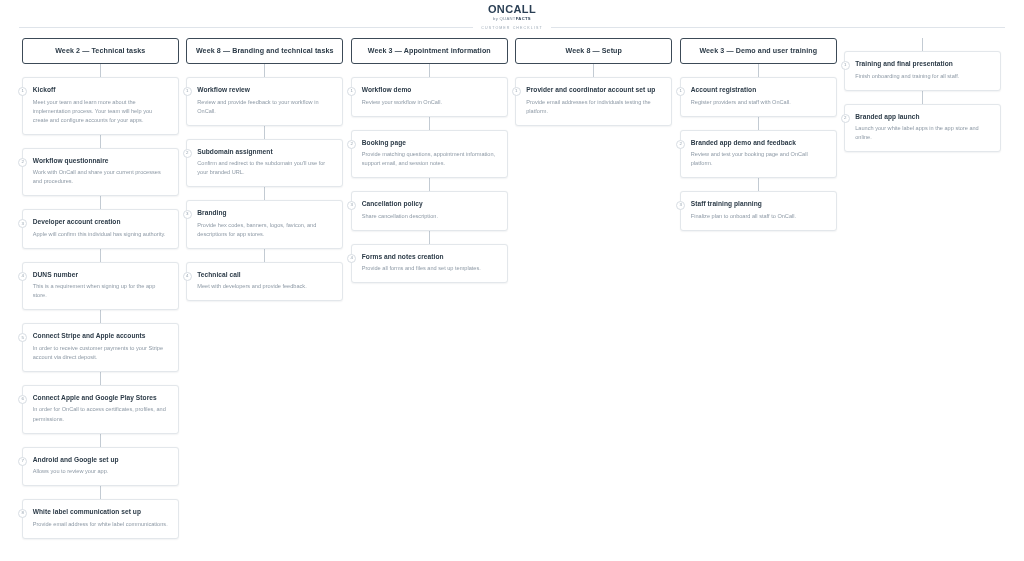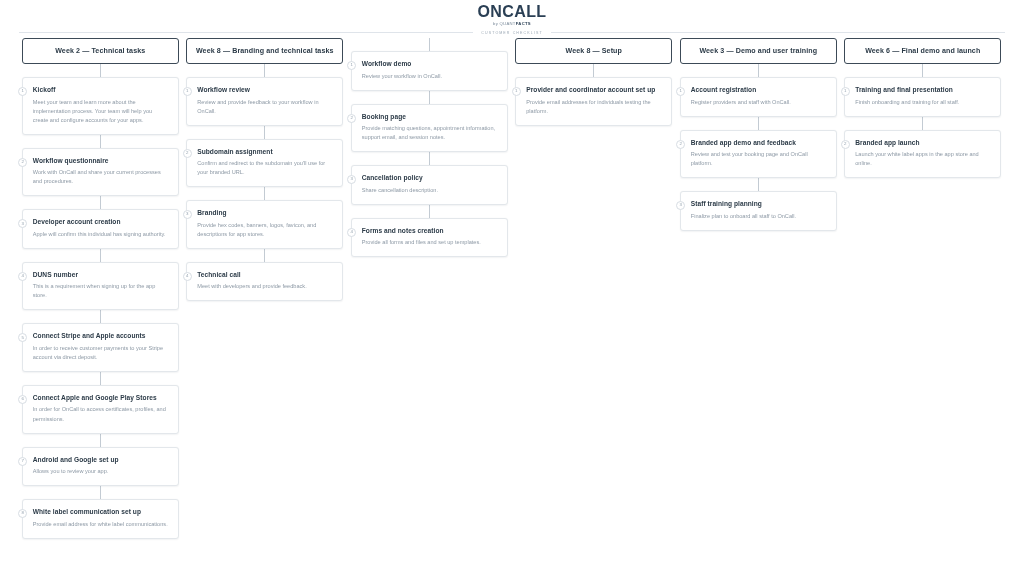--- a/index.html
+++ b/index.html
@@ -29,21 +29,21 @@
   }
 
   .logo-block {
     display: flex;
     flex-direction: column;
     align-items: center;
     line-height: 1;
   }
 
   .logo-main {
-    font-size: 16px;
+    font-size: 11px;
     font-weight: 700;
     letter-spacing: 0.4px;
     color: #2a3f54;
   }
 
   .logo-sub {
     font-size: 4.2px;
     letter-spacing: 0.3px;
     color: #7a8a9a;
     margin-top: 1.5px;
@@ -247,20 +247,21 @@
           <div class="card-desc">Provide hex codes, banners, logos, favicon, and descriptions for app stores.</div>
         </div>
         <div class="connector"></div>
         <div class="card">
           <div class="card-badge">4</div>
           <div class="card-title">Technical call</div>
           <div class="card-desc">Meet with developers and provide feedback.</div>
         </div>
       </div>
       <div class="column">
+        <div class="col-header">Week 3 — Appointment information</div>
         <div class="connector"></div>
         <div class="card">
           <div class="card-badge">1</div>
           <div class="card-title">Workflow demo</div>
           <div class="card-desc">Review your workflow in OnCall.</div>
         </div>
         <div class="connector"></div>
         <div class="card">
           <div class="card-badge">2</div>
           <div class="card-title">Booking page</div>
@@ -303,21 +304,20 @@
           <div class="card-desc">Review and test your booking page and OnCall platform.</div>
         </div>
         <div class="connector"></div>
         <div class="card">
           <div class="card-badge">3</div>
           <div class="card-title">Staff training planning</div>
           <div class="card-desc">Finalize plan to onboard all staff to OnCall.</div>
         </div>
       </div>
       <div class="column">
-        <div class="col-header">Week 6 — Final demo and launch</div>
         <div class="connector"></div>
         <div class="card">
           <div class="card-badge">1</div>
           <div class="card-title">Training and final presentation</div>
           <div class="card-desc">Finish onboarding and training for all staff.</div>
         </div>
         <div class="connector"></div>
         <div class="card">
           <div class="card-badge">2</div>
           <div class="card-title">Branded app launch</div>

